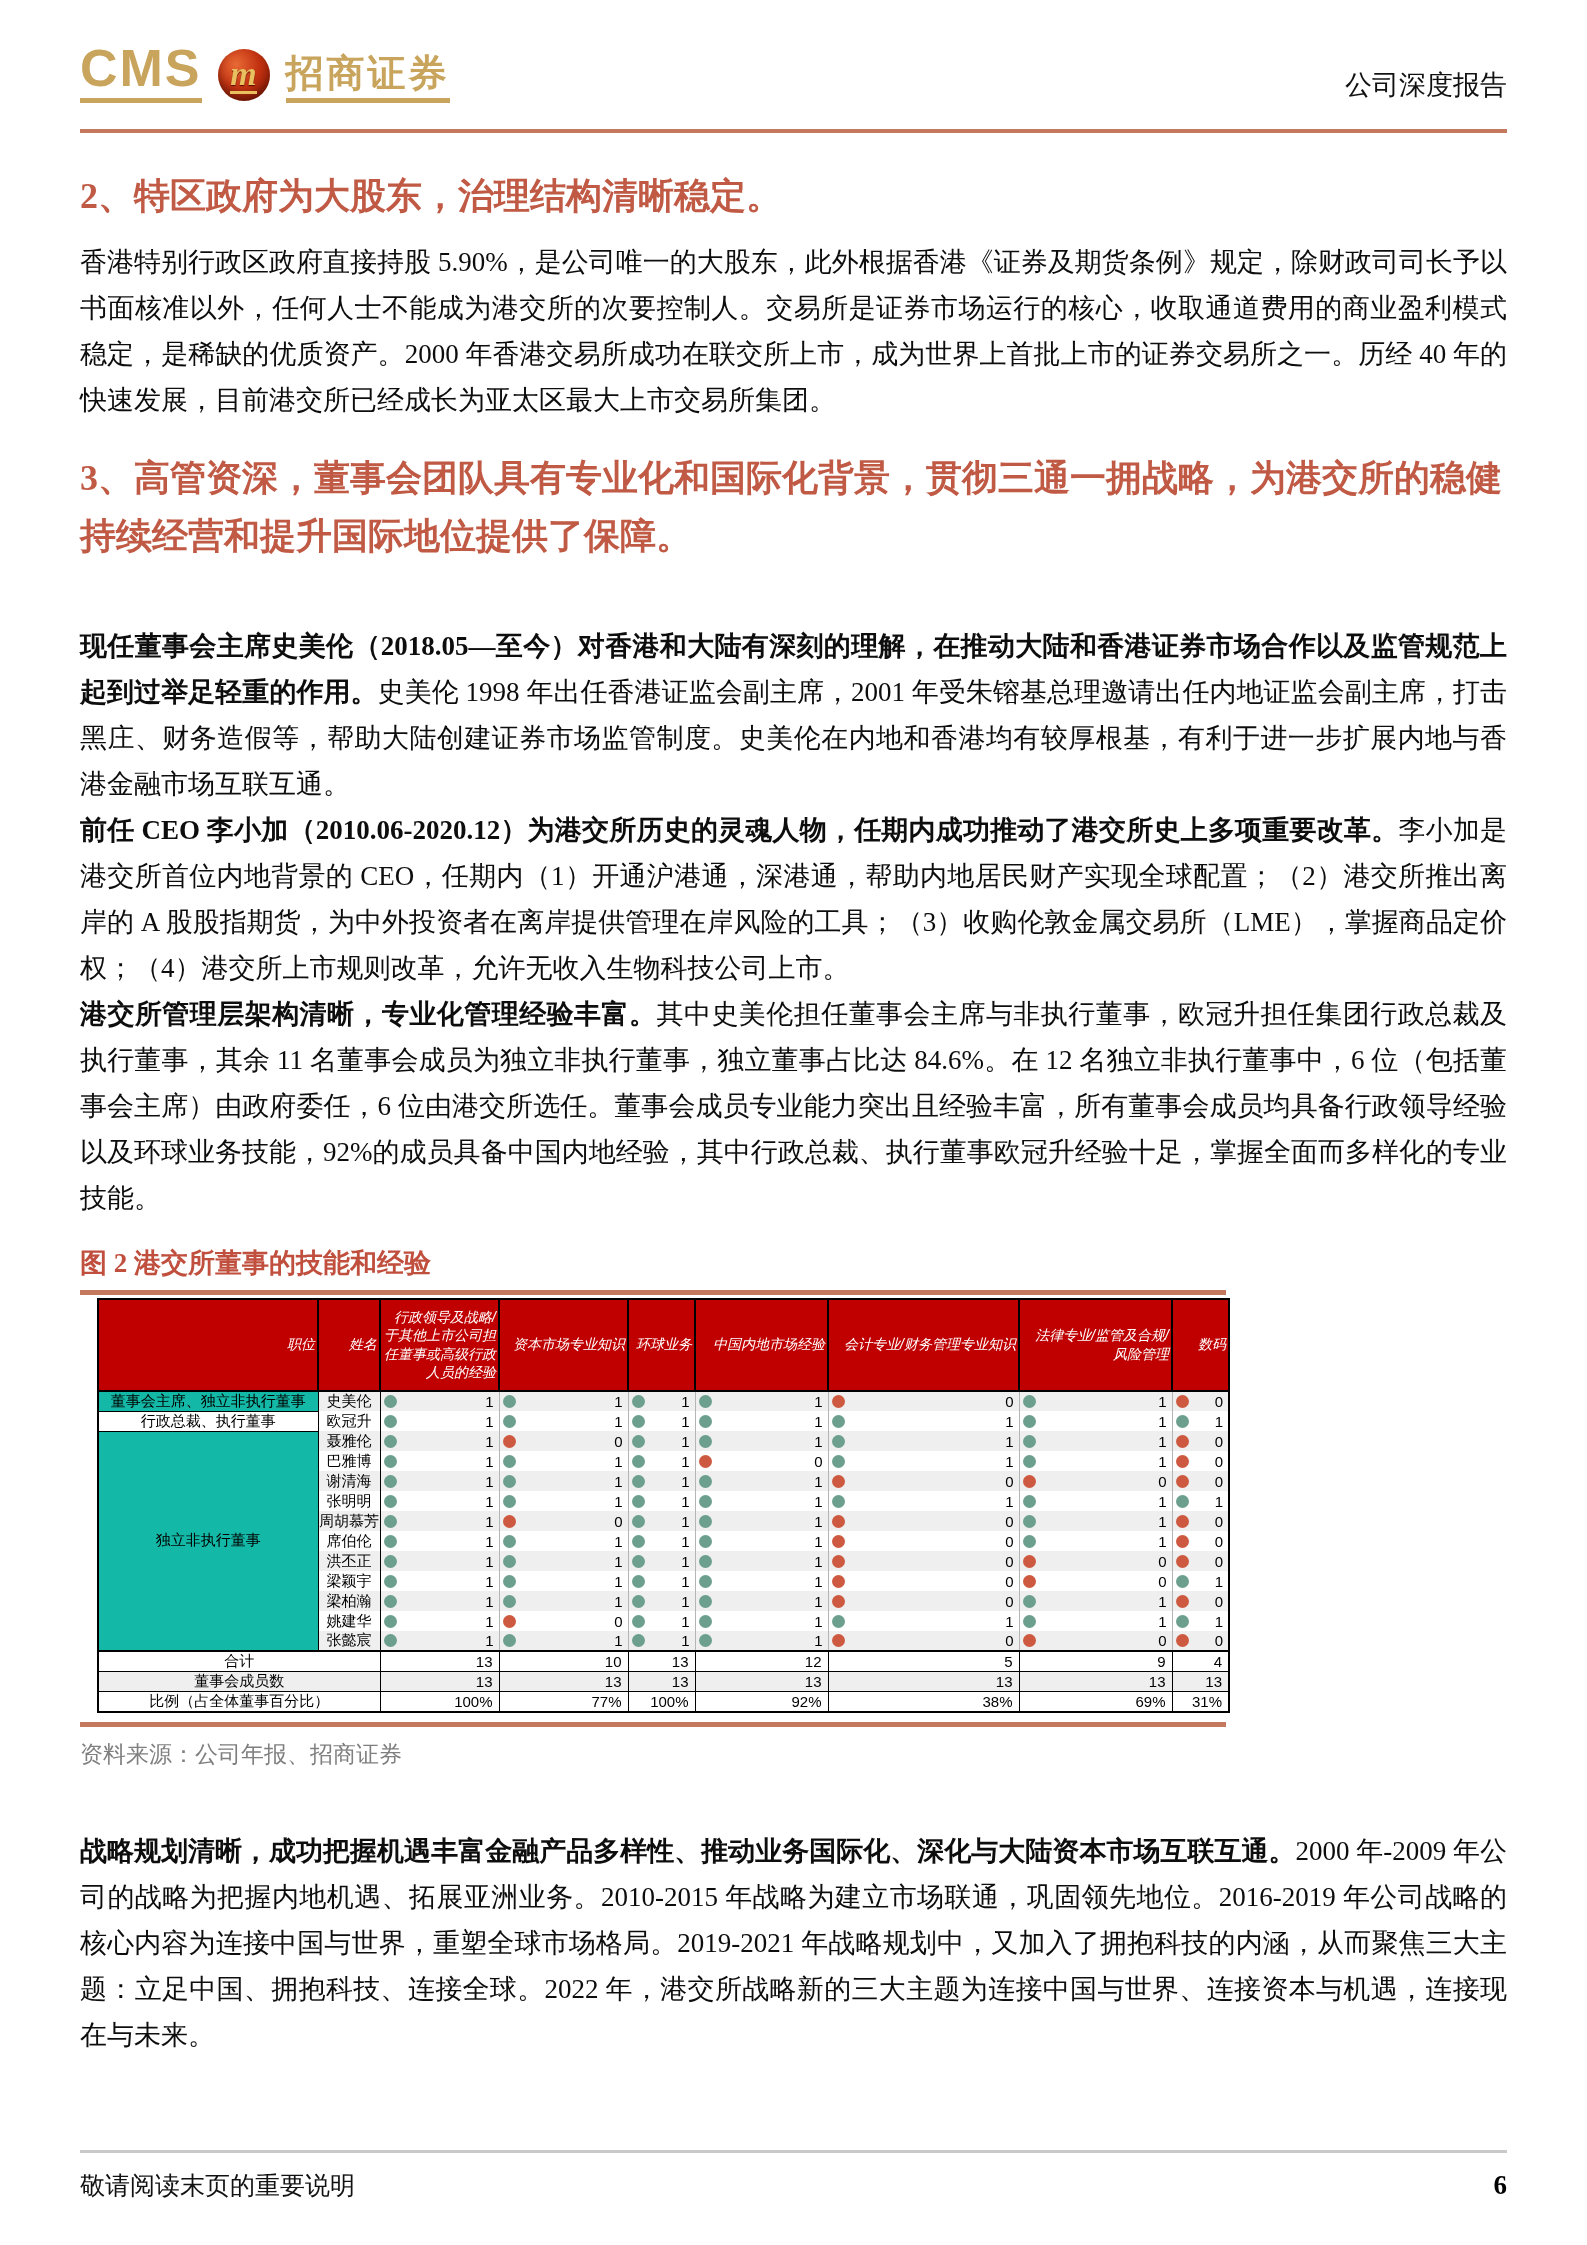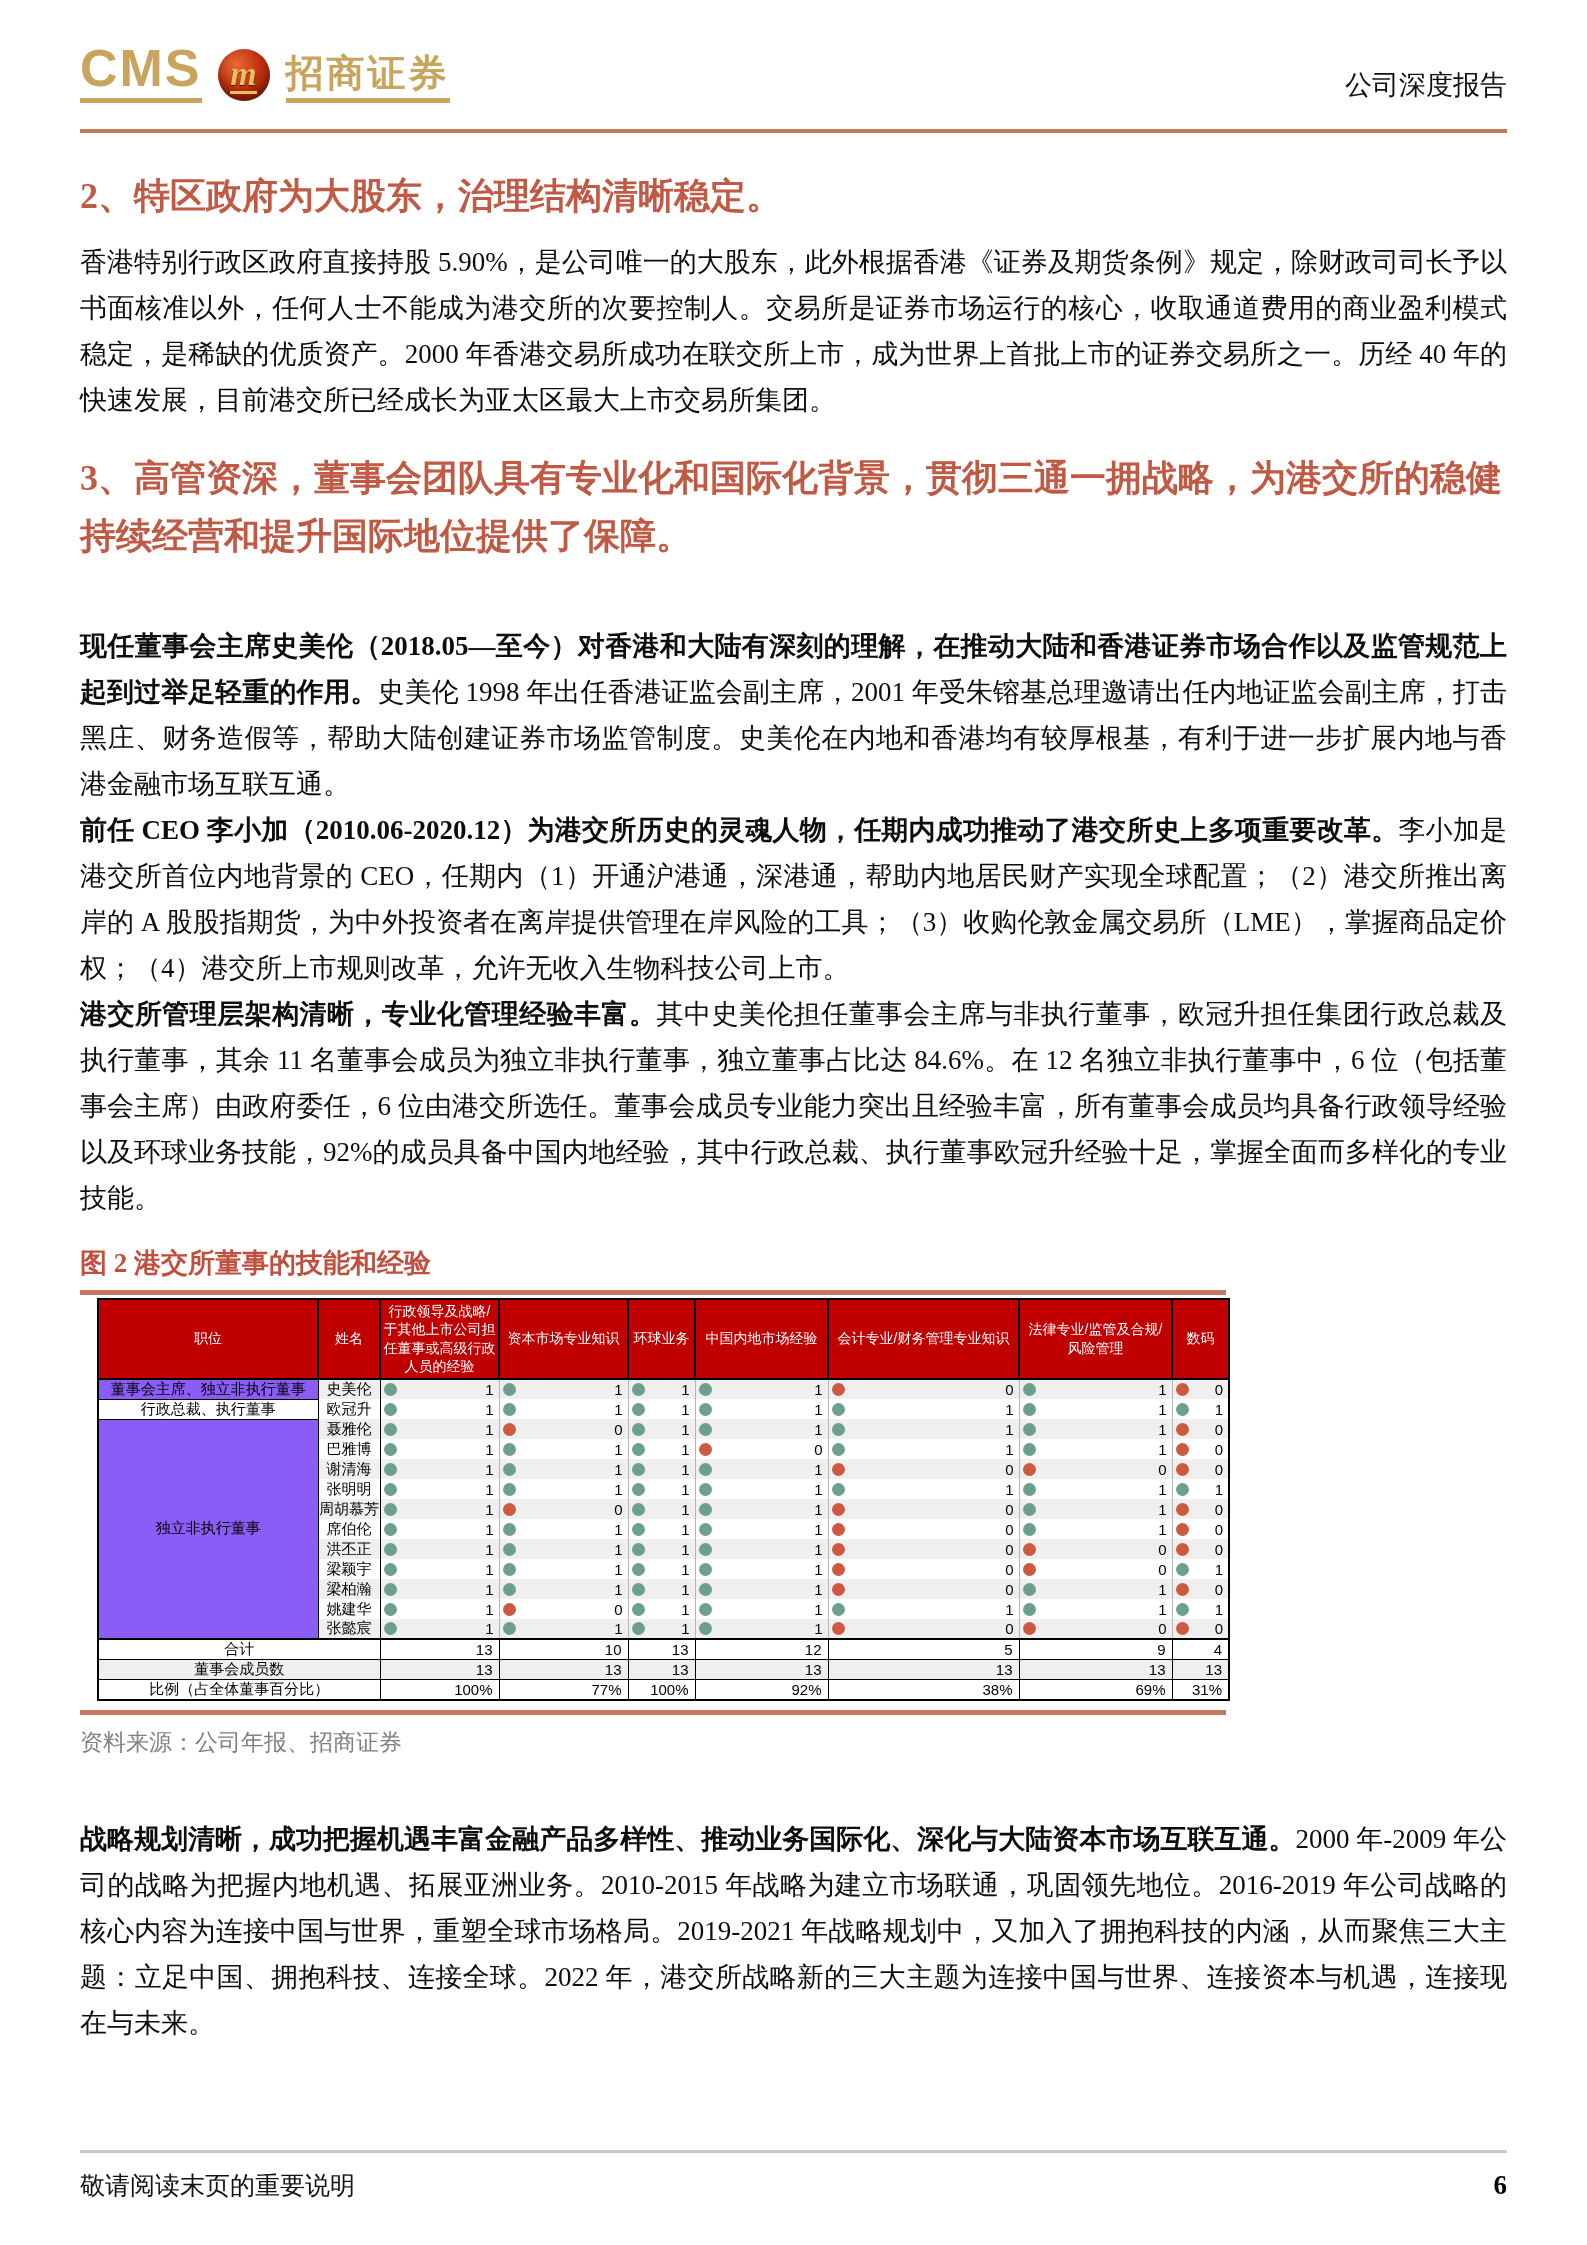--- a/index.html
+++ b/index.html
@@ -41,24 +41,24 @@
 
   
   .fig-caption { margin-top:26px; color:#C04F3E; font-weight:bold; font-size:27px; line-height:1.2; }
   .fig-rule { height:5px; background:#C4795F; width:1146px; margin-top:10px; }
   .fig-rule.bottom { margin-top:9px; }
 
   table.board { border-collapse:collapse; table-layout:fixed; width:1131px;
                 margin:3px 0 0 17px; font-family:"Liberation Sans","DejaVu Sans",sans-serif;
                 border:2px solid #000; }
   table.board th { background:#C00000; color:#fff; font-weight:normal; font-size:14px;
-                   line-height:1.3; text-align:center; vertical-align:middle;
-                   border:2px solid #000; height:80px; padding:1px 2px; }
+                   line-height:1.3; text-align:right; vertical-align:middle;
+                   border:2px solid #000; height:92px; padding:1px 2px;font-style:italic; }
   table.board td { font-size:15px; height:20px; padding:0; vertical-align:middle; }
-  td.pos { text-align:center; border:1px solid #000; background:#8b5cf6; padding:0 2px; }
+  td.pos { text-align:center; border:1px solid #000; background:#14b8a6; padding:0 2px; }
   td.pos.w { background:#fff; }
   td.name { text-align:center; border-left:1px solid #000; border-right:1px solid #000; padding:0 1px; }
   td.skill { border-right:1px solid #b5b5b5; }
   .cellflex { display:flex; align-items:center; justify-content:space-between; padding:0 5px 0 3px; }
   .dot { width:13px; height:13px; border-radius:50%; flex:0 0 auto; }
   .dot.g { background:#6C9F8E; } .dot.r { background:#CD5A40; }
   .val { font-size:15px; }
   tr.stripe td.name, tr.stripe td.skill { background:#EFEFEF; }
   tfoot td { border:1px solid #000; font-size:15px; }
   tfoot td.flabel { text-align:center; }

